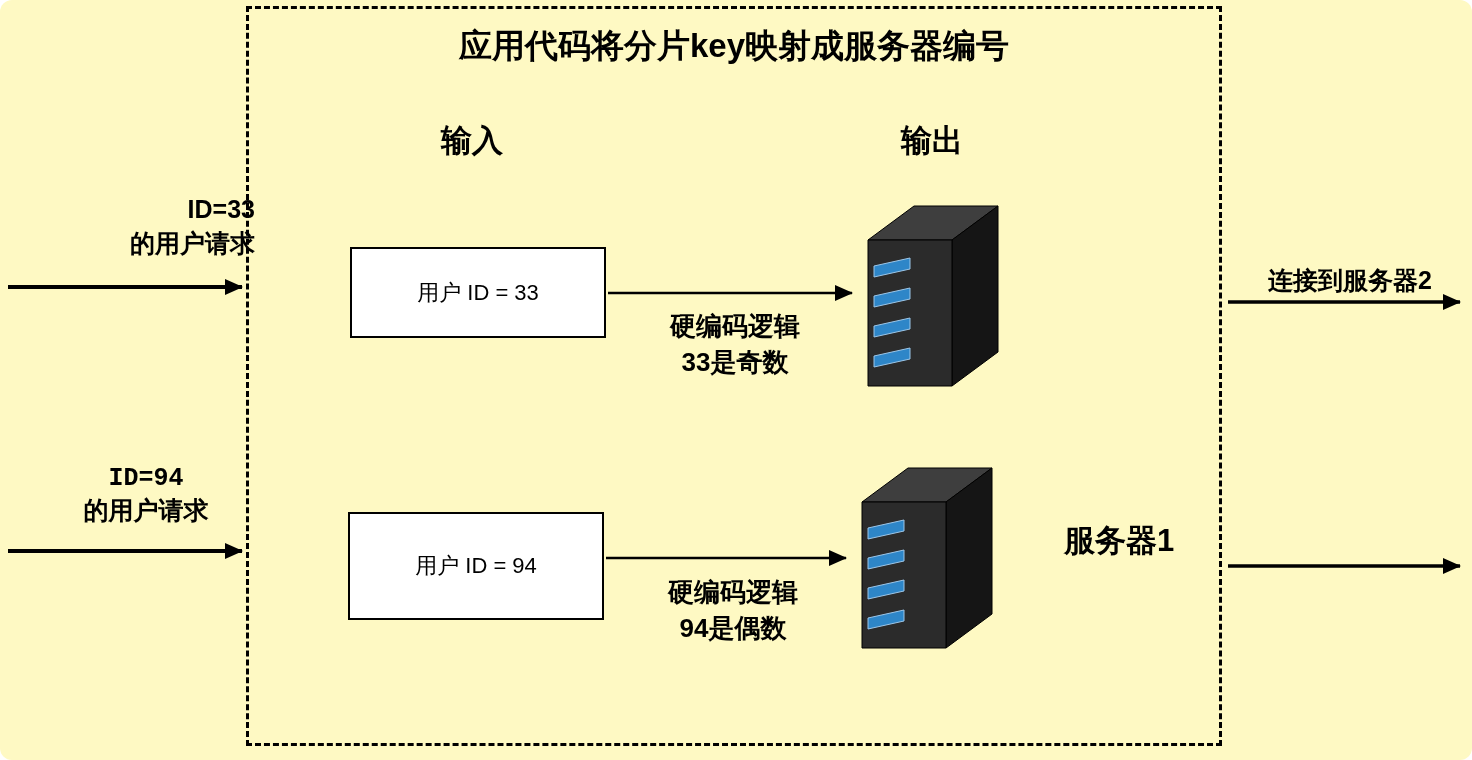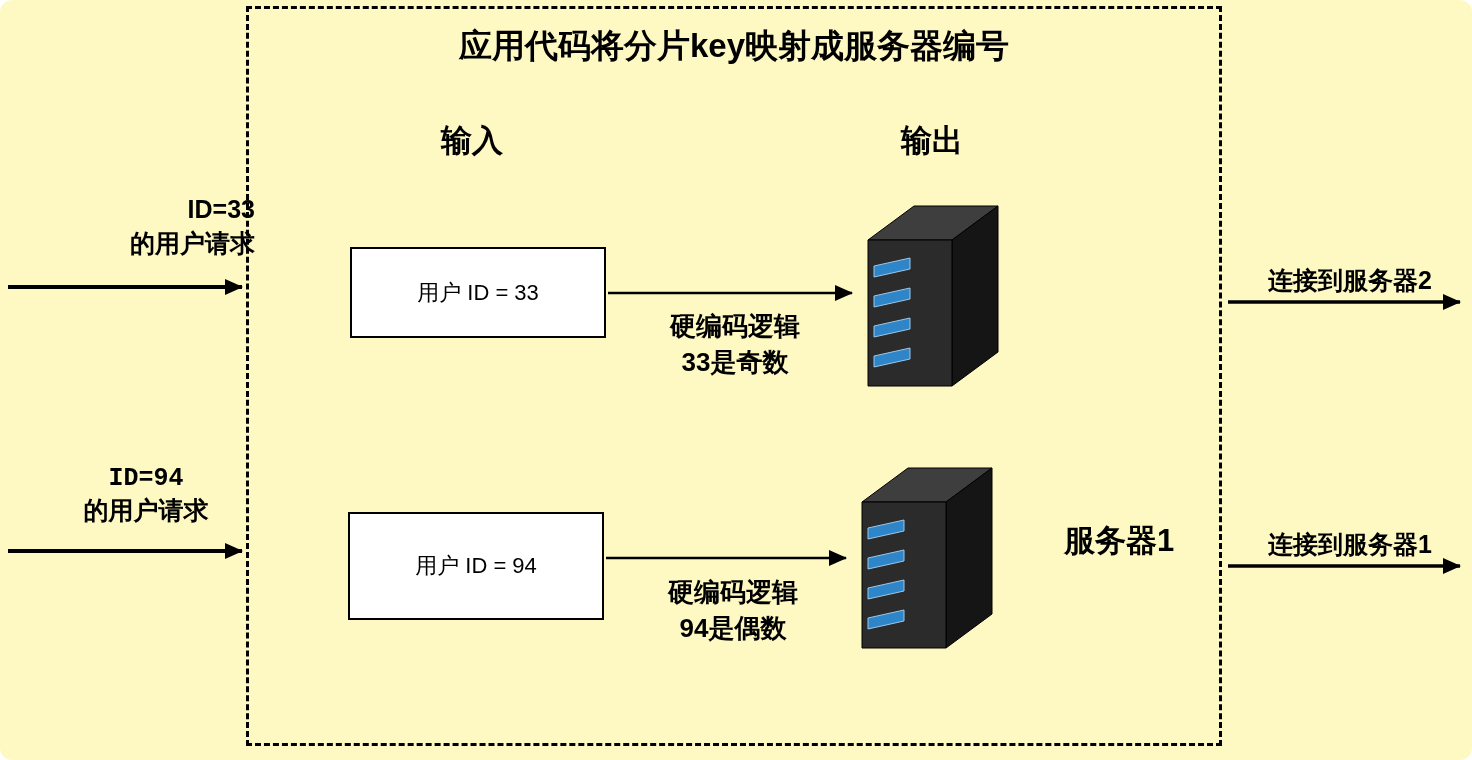--- a/index.html
+++ b/index.html
@@ -202,15 +202,14 @@
     <g>
       <polygon points="18,70 54,62 54,73 18,81" fill="#2e86c8" stroke="#9cc6e8" stroke-width="1"></polygon>
       <polygon points="18,100 54,92 54,103 18,111" fill="#2e86c8" stroke="#9cc6e8" stroke-width="1"></polygon>
       <polygon points="18,130 54,122 54,133 18,141" fill="#2e86c8" stroke="#9cc6e8" stroke-width="1"></polygon>
       <polygon points="18,160 54,152 54,163 18,171" fill="#2e86c8" stroke="#9cc6e8" stroke-width="1"></polygon>
     </g>
   </svg>
 
   <div class="server-label f1">服务器1</div>
 
-  <div class="connect-label f1">连接到服务器1</div>
 
 </div>
 
 </body></html>

